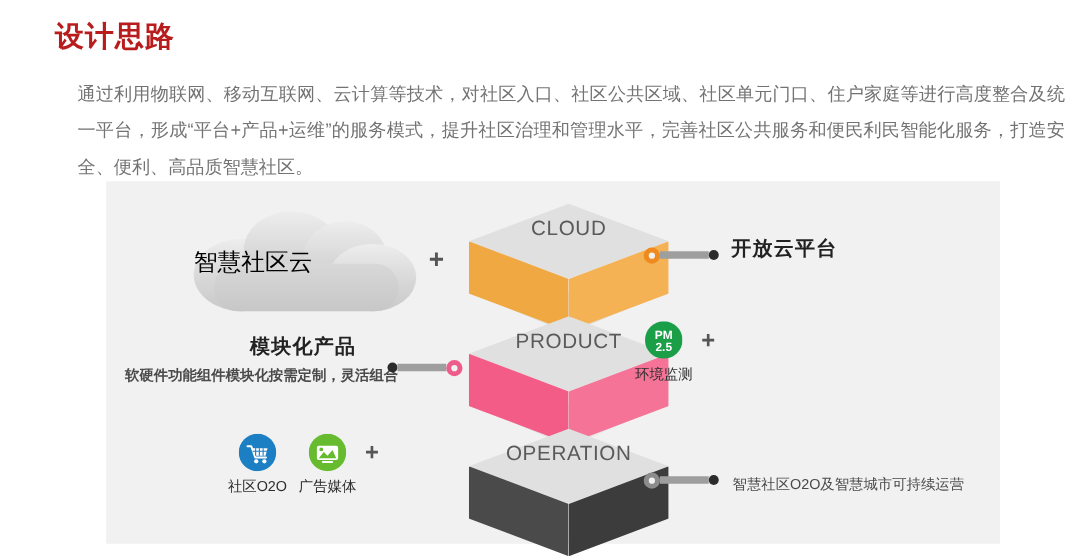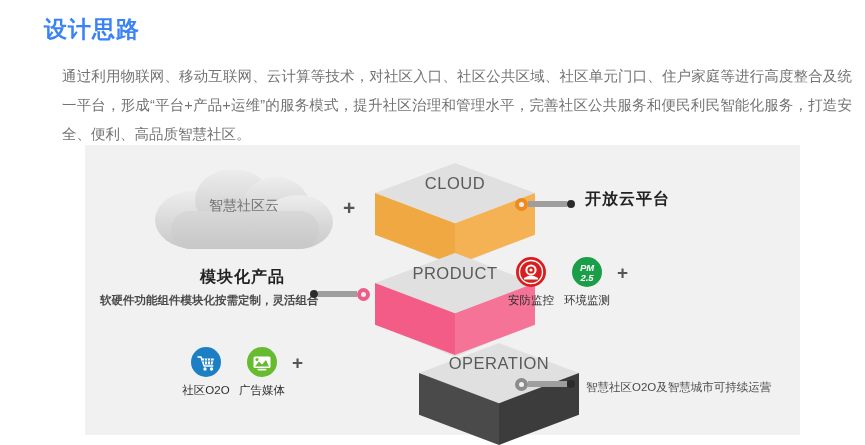--- a/index.html
+++ b/index.html
@@ -16,21 +16,21 @@
     color: #333;
   }
 
   
   .page-title {
     position: absolute;
     left: 44px;
     top: 16px;
     font-size: 23px;
     font-weight: bold;
-    color: #3b82f6;
+    color: #b91c1c;
     letter-spacing: 1px;
     line-height: 1.2;
   }
   .intro {
     position: absolute;
     left: 62px;
     top: 62px;
     width: 790px;
     font-size: 14.5px;
     line-height: 2.0;
@@ -128,23 +128,22 @@
     position: absolute;
     left: 16px; top: 44px;
     width: 148px; height: 38px;
     border-radius: 22px;
     background: linear-gradient(180deg, #D8D8D8 0%, #C7C7C7 100%);
   }
   .cloud .cloud-text {
     position: absolute;
     left: 0; top: 30px;
     width: 178px;
-    text-align: center;
-    font-size: 14px;
-    color: #737373;
+    font-size: 19px;
+    color: #000000;
     z-index: 6;
   }
 
   
   .plus {
     position: absolute;
     font-size: 21px;
     color: #555;
     font-weight: bold;
     line-height: 1;
@@ -207,21 +206,20 @@
     width: 56px;
     text-align: center;
   }
   .icon-circle {
     width: 30px;
     height: 30px;
     border-radius: 50%;
     margin: 0 auto 3px auto;
     position: relative;
     display: block;
-    font-style: italic;
   }
   .icon-caption {
     font-size: 11.5px;
     color: #2e2e2e;
     white-space: nowrap;
   }
   .icon-group .plus-inline {
     font-size: 19px;
     font-weight: bold;
     color: #555;
@@ -258,21 +256,21 @@
     <div class="box-label">CLOUD</div>
   </div>
 
   <div class="box box-product" style="left:290px; top:108px;">
     <div class="top"></div>
     <div class="left-face"></div>
     <div class="right-face"></div>
     <div class="box-label">PRODUCT</div>
   </div>
 
-  <div class="box box-operation" style="left:290px; top:198px;margin-left:44px;">
+  <div class="box box-operation" style="left:290px; top:198px;">
     <div class="top"></div>
     <div class="left-face"></div>
     <div class="right-face"></div>
     <div class="box-label">OPERATION</div>
   </div>
 
   <div class="connector" style="left:430px; top:52px; width:60px;">
     <div class="ring"></div>
     <div class="bar"></div>
     <div class="dot"></div>
@@ -281,33 +279,20 @@
 
   <div class="side-title" style="left:115px; top:122px;">模块化产品</div>
   <div class="side-sub" style="left:15px; top:148px;font-weight:bold;">软硬件功能组件模块化按需定制，灵活组合</div>
   <div class="connector pink" style="left:225px; top:142px; width:60px; flex-direction: row-reverse;">
     <div class="ring"></div>
     <div class="bar"></div>
     <div class="dot"></div>
   </div>
 
   <div class="icon-group" style="left:418px; top:112px;">
-    <div class="icon-item">
-      <span class="icon-circle">
-        <svg width="30" height="30" viewBox="0 0 30 30">
-          <circle cx="15" cy="15" r="15" fill="#D81E1E"></circle>
-          <circle cx="15" cy="15" r="11.5" fill="none" stroke="#ffffff" stroke-width="1.4"></circle>
-          <path d="M8 21 q7 -5 14 0 v1.5 h-14 z" fill="#ffffff"></path>
-          <circle cx="15" cy="13" r="5.6" fill="#ffffff"></circle>
-          <circle cx="15" cy="13" r="3.6" fill="#D81E1E"></circle>
-          <circle cx="15" cy="13" r="1.6" fill="#ffffff"></circle>
-        </svg>
-      </span>
-      <span class="icon-caption">安防监控</span>
-    </div>
     <div class="icon-item">
       <span class="icon-circle">
         <svg width="30" height="30" viewBox="0 0 30 30">
           <circle cx="15" cy="15" r="15" fill="#1A9E48"></circle>
           <text x="15" y="14" font-family="Liberation Sans, sans-serif" font-size="9.5" font-weight="bold" fill="#ffffff" text-anchor="middle">PM</text>
           <text x="15" y="24" font-family="Liberation Sans, sans-serif" font-size="9.5" font-weight="bold" fill="#ffffff" text-anchor="middle">2.5</text>
         </svg>
       </span>
       <span class="icon-caption">环境监测</span>
     </div>

